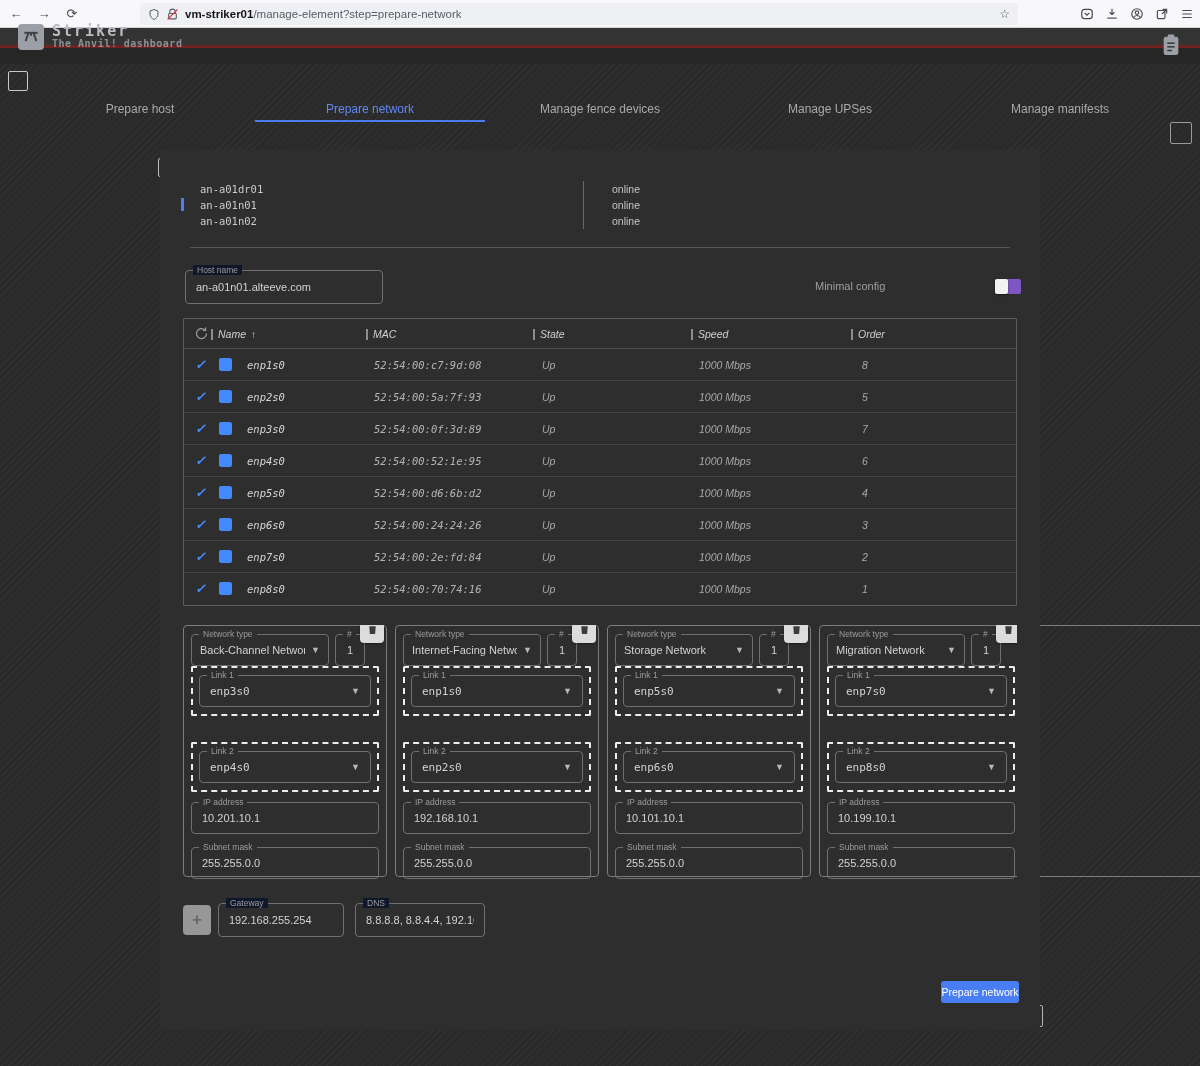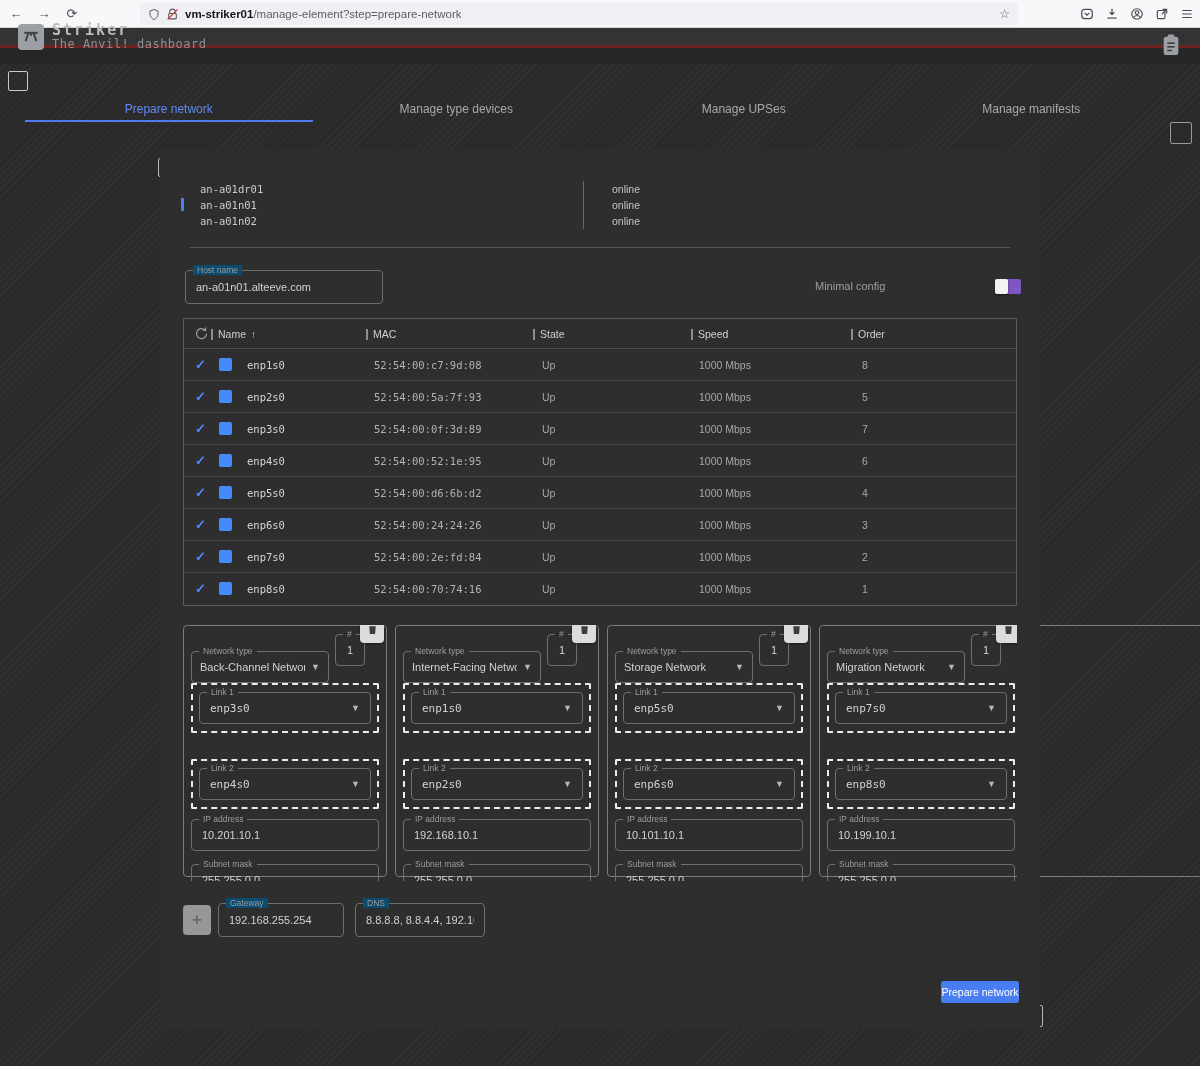--- a/index.html
+++ b/index.html
@@ -15,21 +15,21 @@
   .url-text b { color:#15141a; font-weight:bold; }
   .star { margin-left:auto; color:#5b5b66; font-size:12px; }
   .chrome-right { position:absolute; right:6px; top:0; height:28px; display:flex; align-items:center; gap:11px; }
   .chrome-right .icn { display:flex; align-items:center; }
 
   
   .appbar { position:absolute; top:28px; left:0; width:1200px; height:20px; background:#333333; border-bottom:3px solid #6e2222; display:flex; align-items:center; }
   .logo-box { width:26px; height:26px; background:#9aa0a5; border-radius:4px; margin-left:18px; display:flex; align-items:center; justify-content:center; }
   .logo-text { margin-left:8px; }
   .logo-title { font-family:"DejaVu Sans Mono",monospace; font-weight:bold; font-size:15px; color:#b9bcbe; letter-spacing:2px; line-height:14px; }
-  .logo-sub { font-family:"DejaVu Sans Mono",monospace; font-size:12px; color:#8d9092; letter-spacing:0.5px; }
+  .logo-sub { font-family:"DejaVu Sans Mono",monospace; font-size:10px; color:#8d9092; letter-spacing:0.5px;font-weight:bold; }
   .clipboard-btn { position:absolute; right:16px; top:4px; width:26px; height:26px; display:flex; align-items:center; justify-content:center; }
 
   
   .pagebg { position:absolute; top:64px; left:0; width:1200px; height:1002px;
     background:repeating-linear-gradient(135deg,#2a2a2a 0px,#2a2a2a 4px,#313131 4px,#313131 5px); }
 
   
   .tabs { position:absolute; top:88px; left:25px; width:1150px; height:34px; display:flex; }
   .tab { flex:1; text-align:center; padding-top:14px; font-size:12px; color:#a9a9a9; height:34px; }
   .tab.tab-active { color:#6189f4; border-bottom:2px solid #4e7cf0; }
@@ -47,31 +47,31 @@
   
   .hosts { position:absolute; left:0; top:31px; width:880px; }
   .host-row { position:relative; height:16px; }
   .host-name { position:absolute; left:40px; top:2px; font-family:"DejaVu Sans Mono",monospace; font-size:10.5px; color:#cccccc; }
   .sel-bar { position:absolute; left:21px; top:1px; width:3px; height:13px; background:#4f7df3; }
   .host-status { position:absolute; left:423px; top:0; height:16px; border-left:1px solid #6a6a6a; padding-left:28px; font-size:10.5px; color:#c4c4c4; line-height:16px; }
   .hr1 { position:absolute; left:30px; top:97px; width:820px; border-top:1px solid #575757; }
 
   
   .field { position:relative; border:1px solid #6f6f6f; border-radius:4px; height:34px; display:flex; align-items:center; padding:0 10px; background:transparent; }
-  .flabel { position:absolute; top:-6px; left:7px; background:#0c4a6e; padding:0 4px; font-size:8.5px; color:#9c9c9c; line-height:10px; white-space:nowrap; }
+  .flabel { position:absolute; top:-6px; left:7px; background:#0f172a; padding:0 4px; font-size:8.5px; color:#9c9c9c; line-height:10px; white-space:nowrap; }
   .fvalue { font-size:11px; color:#d2d2d2; white-space:nowrap; overflow:hidden; }
   .caret { margin-left:auto; color:#b8b8b8; font-size:9px; padding-left:6px; }
 
   .hostname-field { position:absolute; left:25px; top:120px; width:198px; }
   .minconf-label { position:absolute; left:655px; top:130px; font-size:11px; color:#9e9e9e; }
   .switch { position:absolute; left:835px; top:129px; width:26px; height:15px; background:#7e57c2; border-radius:2px; }
   .switch .thumb { position:absolute; left:0px; top:0px; width:13px; height:15px; background:#f2f2f2; border-radius:2px; box-shadow:0 1px 2px rgba(0,0,0,.5); }
 
   
-  .iftable { position:absolute; left:23px; top:168px; width:834px; border:1px solid #5d5d5d; border-radius:1px; }
+  .iftable { position:absolute; left:23px; top:168px; width:834px; border:1px solid #5d5d5d; border-radius:1px;font-style:italic; }
   .it-header { position:relative; height:30px; border-bottom:1px solid #4c4c4c; }
   .it-row { position:relative; height:32px; border-bottom:1px solid #434343; }
   .it-row:last-child { border-bottom:none; }
   .hsep { position:absolute; top:10px; width:2px; height:11px; background:#8d8d8d; }
   .hlabel { position:absolute; top:9px; font-size:10.5px; color:#d0d0d0; }
   .sort-arrow { font-size:10px; color:#cfcfcf; margin-left:5px; }
   .sync { position:absolute; left:10px; top:7px; }
   .check { position:absolute; left:11px; top:8px; color:#448aff; font-size:13px; font-weight:bold; }
   .cbox { position:absolute; left:35px; top:9px; width:13px; height:13px; background:#448aff; border-radius:2px; }
   .cell { position:absolute; top:10px; font-size:10.5px; color:#a8a8a8; }
@@ -82,21 +82,21 @@
   .c-speed{ left:515px; }
   .c-order{ left:678px; }
   .h-name { left:34px; } .h-mac { left:189px; } .h-state { left:356px; } .h-speed { left:514px; } .h-order { left:674px; }
   .s-name { left:27px; } .s-mac { left:182px; } .s-state { left:349px; } .s-speed { left:507px; } .s-order { left:667px; }
 
   
   .cards { position:absolute; left:23px; top:475px; width:857px; height:256px; display:flex; gap:8px; overflow:hidden; }
   .netcard { position:relative; flex:0 0 204px; height:252px; border:1px solid #7c7c7c; border-radius:4px; padding:8px 7px 0 7px; background:#2e2e2e; }
   .netcard .flabel { background:#2e2e2e; }
   .nc-top { display:flex; gap:6px; }
-  .type-select { width:138px; height:32px; padding:0 8px;margin-top:17px; }
+  .type-select { width:138px; height:32px; padding:0 8px; }
   .num-field { width:30px; height:32px; padding:0 6px; justify-content:center; }
   .trash-btn { position:absolute; top:-9px; right:2px; width:24px; height:26px; background:#dcdcdc; border-radius:4px; display:flex; align-items:center; justify-content:center; box-shadow:0 1px 2px rgba(0,0,0,.4); }
   .linkbox { margin-top:0; border:2px dashed #ececec; border-radius:2px; padding:7px 6px; }
   .linkbox.second { margin-top:26px; }
   .link-select { height:32px; }
   .ip-field { margin-top:10px; height:32px; }
   .subnet-field { margin-top:13px; height:32px; }
 
   
   .gwrow { position:absolute; left:23px; top:753px; width:500px; height:36px; }
@@ -184,24 +184,25 @@
         <line x1="8" y1="15" x2="16" y2="15" stroke="#333333" stroke-width="1.6"></line>
         <line x1="8" y1="19" x2="13" y2="19" stroke="#333333" stroke-width="1.6"></line>
       </svg>
   </div>
 </div>
 
 <div class="pagebg"></div>
 
 <div class="tabs">
 
+    <div class="tab">Prepare host</div>
 
     <div class="tab tab-active">Prepare network</div>
 
-    <div class="tab">Manage type devices</div>
+    <div class="tab">Manage fence devices</div>
 
     <div class="tab">Manage UPSes</div>
 
     <div class="tab">Manage manifests</div>
   </div>
 
 <div class="sq sq1"></div>
 <div class="sq sq2"></div>
 <div class="sq sq3"></div>
 <div class="sq sq4"></div>

